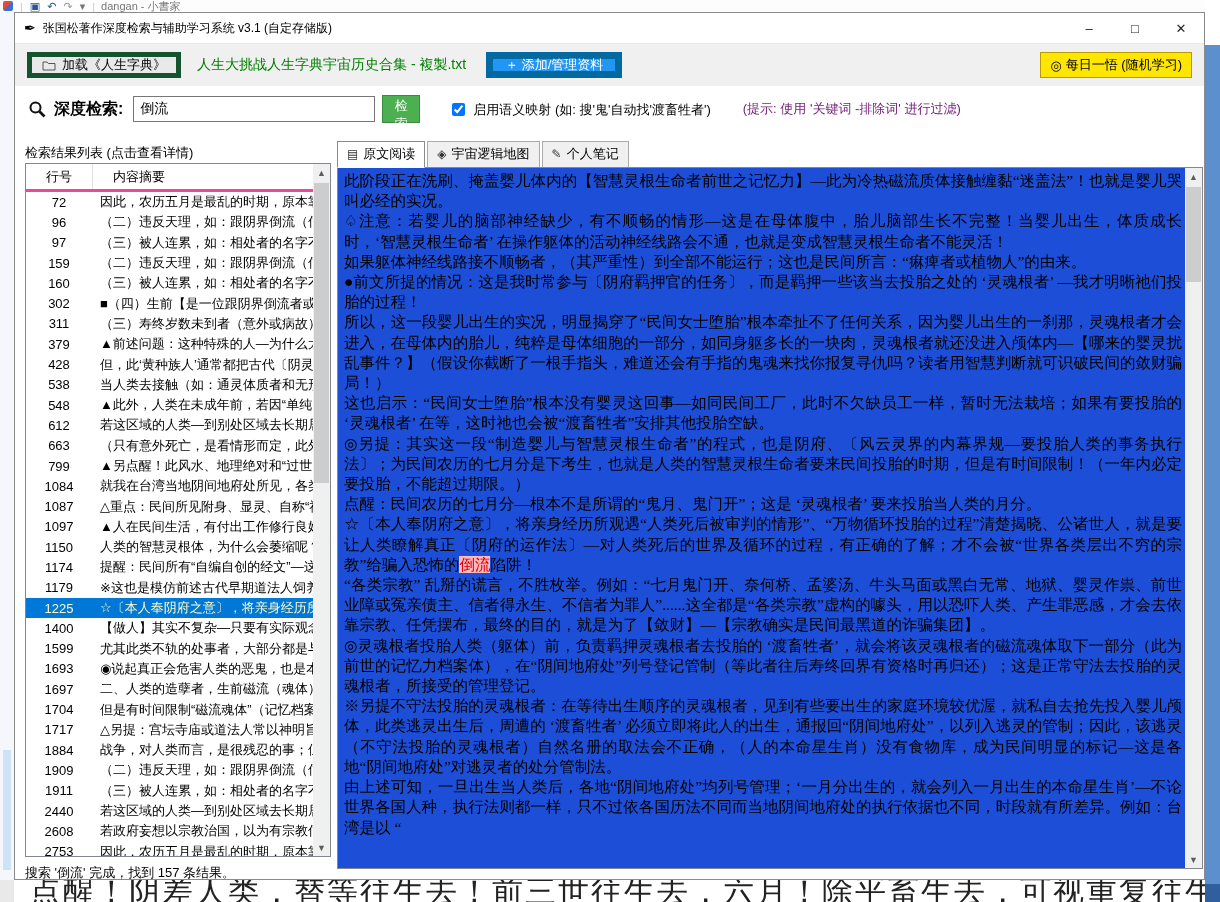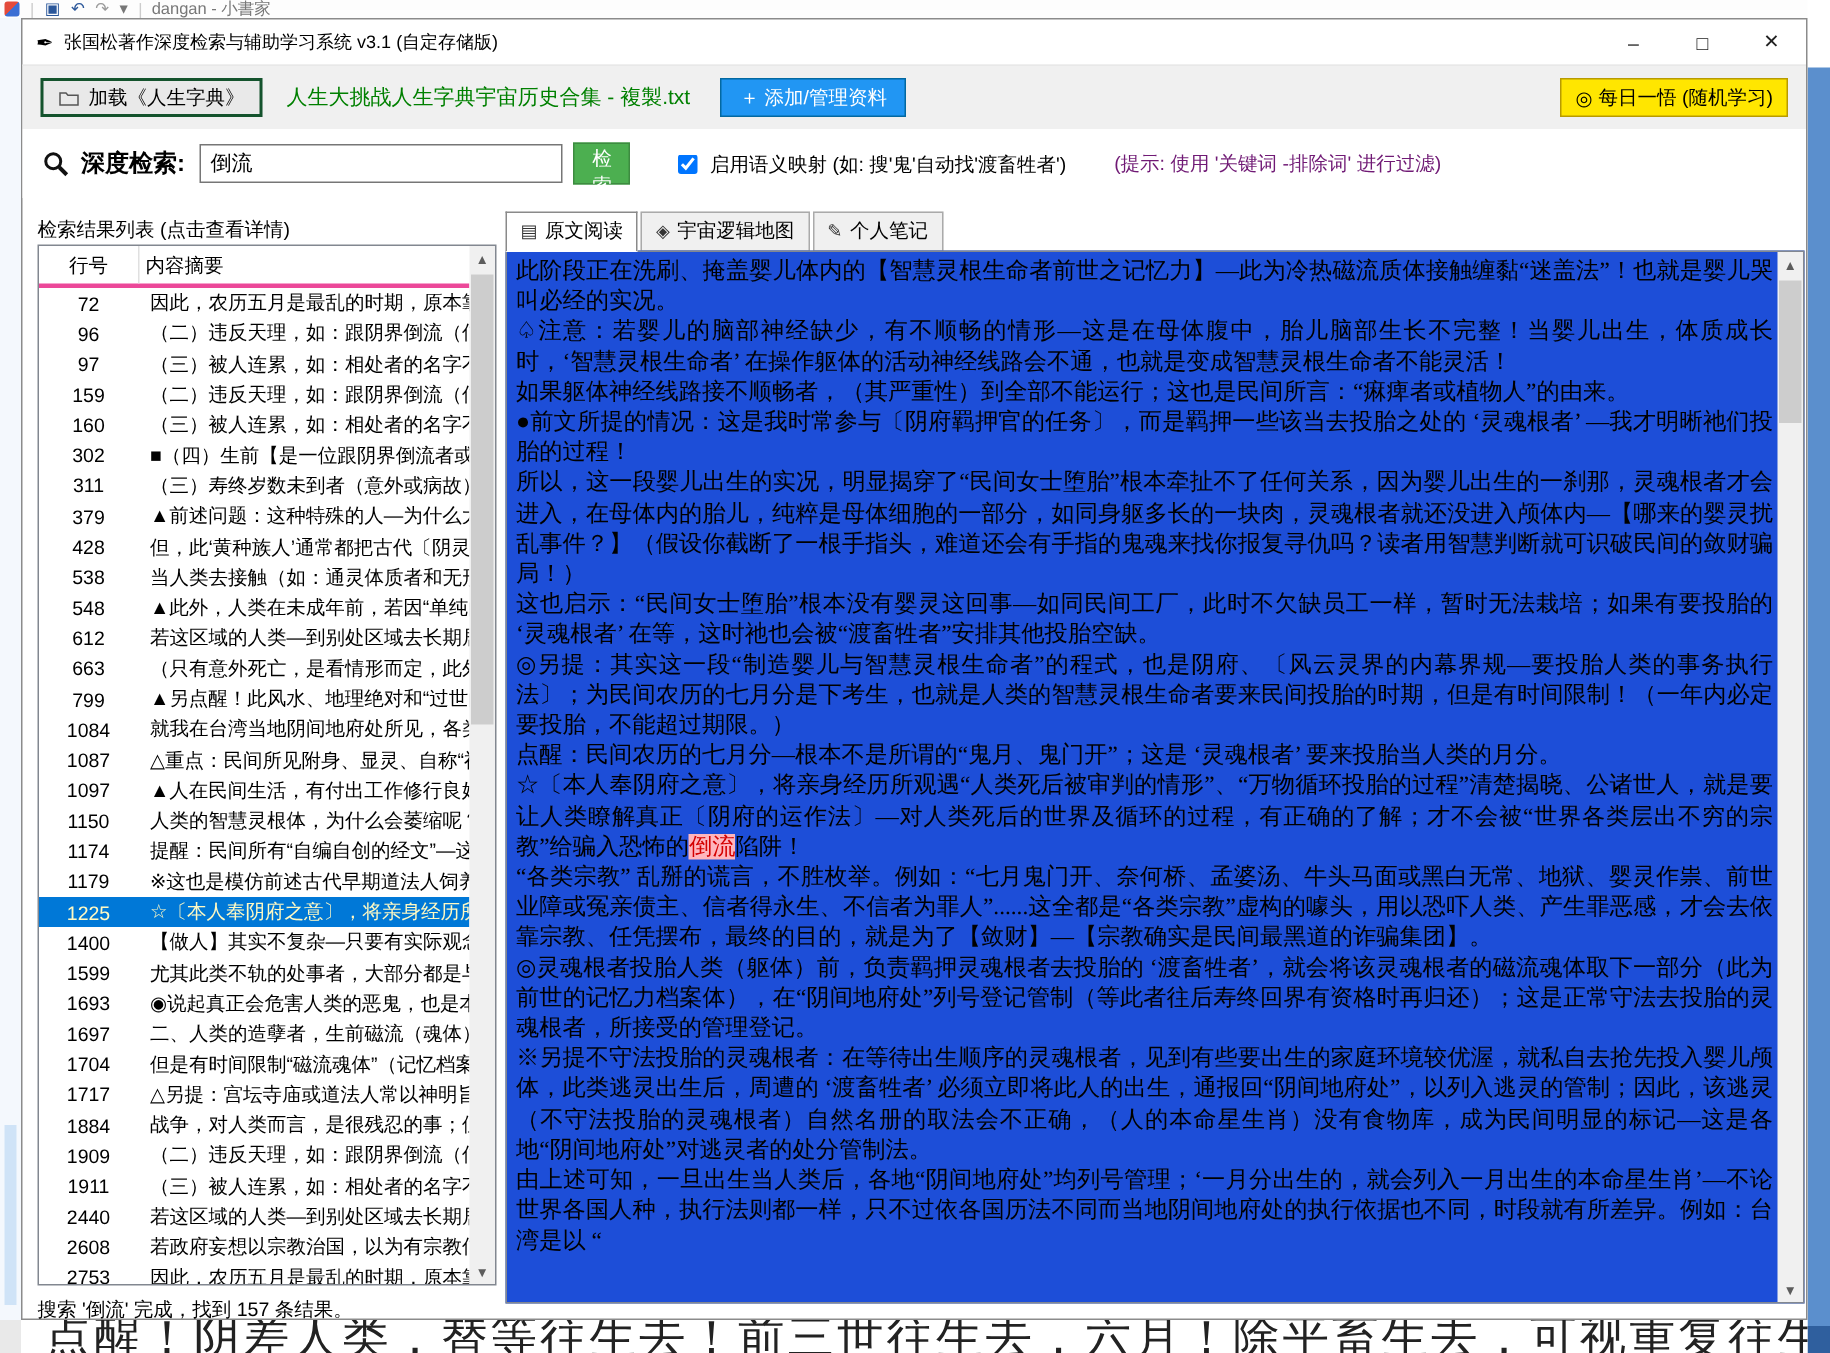--- a/index.html
+++ b/index.html
@@ -27,42 +27,42 @@
   .win{position:absolute;left:14px;top:12px;width:1191px;height:868px;background:#fff;
        border:1px solid #8b8b8b;box-sizing:border-box;}
   .titlebar{height:30px;display:flex;align-items:center;padding-left:9px;}
   .feather{font-size:14px;margin-right:7px;}
   .title-text{font-size:12px;}
   .win-controls{margin-left:auto;display:flex;}
   .wc{width:46px;height:30px;display:flex;align-items:center;justify-content:center;font-size:13px;color:#222;cursor:default;}
   
   .toolbar{height:42px;background:#f0f0f0;border-top:1px solid #e8e8e8;display:flex;align-items:center;padding:0 12px;}
   .btn-load{height:26px;display:inline-flex;align-items:center;gap:6px;background:#e9e9e9;
-            border:2px solid #14532d;padding:0 10px;font-size:13px;}
+            border:5px solid #14532d;padding:0 10px;font-size:13px;}
   .file-name{color:#008000;font-size:14px;margin-left:16px;}
   .btn-add{height:26px;display:inline-flex;align-items:center;gap:5px;background:#2196f3;color:#fff;
-           border:1px solid #0369a1;padding:0 12px;font-size:13px;margin-left:20px;}
+           border:7px solid #0369a1;padding:0 12px;font-size:13px;margin-left:20px;}
   .btn-daily{height:26px;display:inline-flex;align-items:center;gap:4px;background:#ffe600;color:#000;
              border:1px solid #b89b00;padding:0 9px;font-size:13px;margin-left:auto;}
   
   .searchrow{height:46px;display:flex;align-items:center;padding-left:13px;background:#fff;}
   .mag{margin-right:8px;}
   .search-label{font-weight:bold;font-size:16px;margin-right:10px;}
   .search-input{width:228px;height:22px;border:1px solid #767676;font-size:14px;padding:1px 6px;outline:none;}
   .btn-search{width:38px;height:28px;background:#4caf50;color:#fff;border:1px solid #3d8b40;font-size:13px;margin-left:7px;}
   .cb-wrap{display:flex;align-items:flex-end;margin-left:28px;font-size:13px;gap:5px;}
   .hint{color:#701a75;font-size:13px;margin-left:32px;}
   
   .results-caption{position:absolute;left:10px;top:131px;font-size:13px;}
   .listbox{position:absolute;left:10px;top:150px;width:306px;height:694px;border:1px solid #828790;
            background:#fff;box-sizing:border-box;overflow:hidden;}
   .list-inner{position:absolute;left:0;top:0;right:17px;bottom:0;overflow:hidden;}
   .list-header{display:flex;height:25px;align-items:center;font-size:13px;border-bottom:3px solid #ec4899;}
   .col-line-h{width:66px;text-align:center;flex:none;}
-  .col-sum-h{flex:1;border-left:1px solid #e0e0e0;padding-left:4px;height:100%;display:flex;align-items:center;}
+  .col-sum-h{flex:1;border-left:1px solid #e0e0e0;padding-left:20px;height:100%;display:flex;align-items:center;}
   .lrow{display:flex;height:20.3px;align-items:center;font-size:13px;white-space:nowrap;}
   .lrow .ln{width:66px;text-align:center;flex:none;}
   .lrow .sm{flex:1;overflow:hidden;padding-left:8px;}
   .lrow.selected{background:#0078d7;color:#fef9c3;}
   
   .vscroll{position:absolute;right:0;top:0;bottom:0;width:17px;background:#f0f0f0;}
   .vscroll .arr{position:absolute;left:0;width:17px;height:17px;color:#5c5c5c;font-size:9px;
                 display:flex;align-items:center;justify-content:center;}
   .vscroll .up{top:0;} .vscroll .down{bottom:0;}
   .vscroll .thumb{position:absolute;left:1px;width:15px;background:#cdcdcd;}

